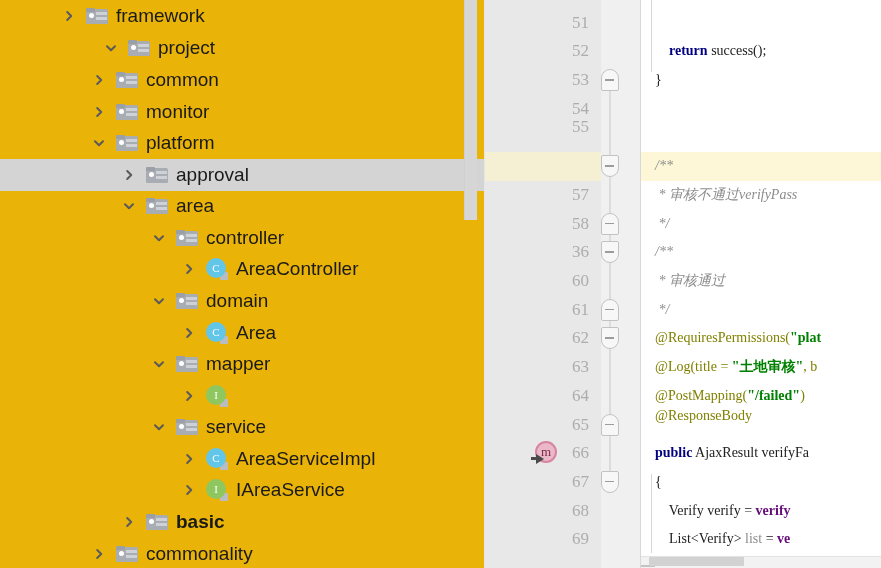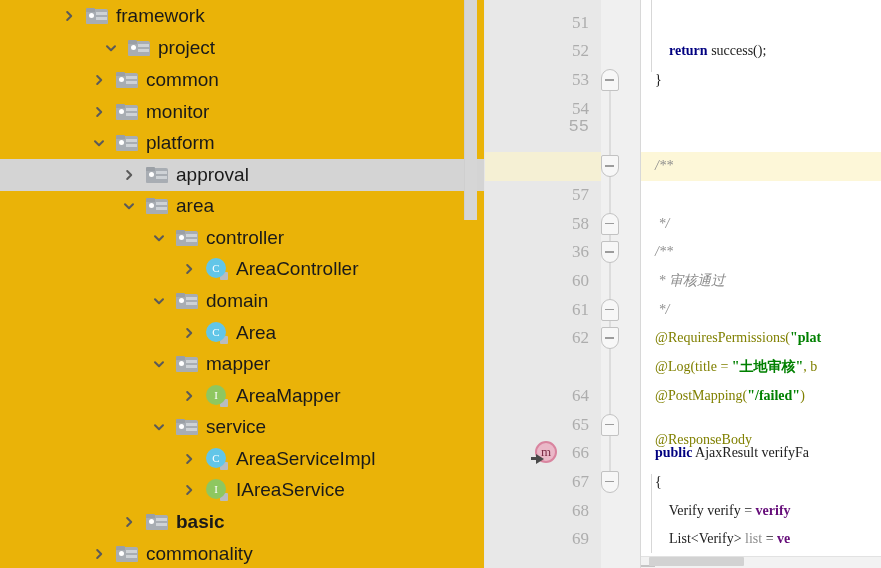--- a/index.html
+++ b/index.html
@@ -507,21 +507,20 @@
             <svg width="14" height="14" viewBox="0 0 14 14">
               <path d="M5.2 3 L9.2 7 L5.2 11" fill="none" stroke="currentColor" stroke-width="2" stroke-linecap="round" stroke-linejoin="round"></path>
             </svg>
           </span>
           <span class="node-icon">
             <span class="badge iface">
               <span class="corner"></span>
               <span class="circ">I</span>
             </span>
           </span>
-          <span class="node-label">AreaMapper</span>
         </div>
         <div class="tree-row" style="top: 411px; position: absolute; width: 485px;">
           <span class="twisty" style="margin-left: 150px;">
             <svg width="14" height="14" viewBox="0 0 14 14">
               <path d="M3 5.2 L7 9.2 L11 5.2" fill="none" stroke="currentColor" stroke-width="2" stroke-linecap="round" stroke-linejoin="round"></path>
             </svg>
           </span>
           <span class="node-icon">
             <span class="folder">
               <span class="f-back"></span>
@@ -602,28 +601,29 @@
     <div id="tree-panel-edge"></div>
   </div>
 
   <div id="editor">
     <div id="gutter">
         <div class="ln" style="top: -20px;">50</div>
         <div class="ln" style="top: 8.7px;">51</div>
         <div class="ln" style="top: 37.4px;">52</div>
         <div class="ln" style="top: 66.1px;">53</div>
         <div class="ln" style="top: 94.8px;">54</div>
-        <div class="ln" style="top: 113px; font-family: Liberation Mono, monospace;">55</div>
+        <div class="ln" style="top: 113px;">55</div>
         <div class="ln" style="top: 152.2px;">56</div>
         <div class="ln" style="top: 180.9px;">57</div>
         <div class="ln" style="top: 209.6px;">58</div>
         <div class="ln" style="top: 238.3px;">36</div>
         <div class="ln" style="top: 267px;">60</div>
         <div class="ln" style="top: 295.7px;">61</div>
         <div class="ln" style="top: 324.4px;">62</div>
+        <div class="ln" style="top: 353.1px;">63</div>
         <div class="ln" style="top: 381.8px;">64</div>
         <div class="ln" style="top: 410.5px;">65</div>
         <div class="ln" style="top: 439.2px;">66</div>
         <div class="ln" style="top: 467.9px;">67</div>
         <div class="ln" style="top: 496.6px;">68</div>
         <div class="ln" style="top: 525.3px;">69</div>
         <div id="method-marker" style="top: 441.2px; left: 50px;">
           <span class="ring">m</span>
           <span class="arrow-tail"></span>
           <span class="arrow"></span>
@@ -670,28 +670,29 @@
         <div class="hl-band" style="top: 152.2px; left: 0px; width: 725px;"></div>
         <div class="indent-guide" style="left: 10px; top: -40px; height: 112.1px;"></div>
         <div class="indent-guide" style="left: 10px; top: 473.9px; height: 79.4px;"></div>
         <div class="code-text" style="top: -20px;"></div>
         <div class="code-text" style="top: 8.7px;"></div>
         <div class="code-text" style="top: 37.4px;"><span class="tok-plain">        </span><span class="tok-kw">return</span><span class="tok-plain"> success();</span></div>
         <div class="code-text" style="top: 66.1px;"><span class="tok-plain">    }</span></div>
         <div class="code-text" style="top: 94.8px;"></div>
         <div class="code-text" style="top: 123.5px;"></div>
         <div class="code-text" style="top: 152.2px;"><span class="tok-cmt">    /**</span></div>
+        <div class="code-text" style="top: 180.9px;"><span class="tok-cmt">     * 审核不通过verifyPass</span></div>
         <div class="code-text" style="top: 209.6px;"><span class="tok-cmt">     */</span></div>
         <div class="code-text" style="top: 238.3px;"><span class="tok-cmt">    /**</span></div>
         <div class="code-text" style="top: 267px;"><span class="tok-cmt">     * 审核通过</span></div>
         <div class="code-text" style="top: 295.7px;"><span class="tok-cmt">     */</span></div>
         <div class="code-text" style="top: 324.4px;"><span class="tok-anno">    @RequiresPermissions(</span><span class="tok-str">"plat</span></div>
         <div class="code-text" style="top: 353.1px;"><span class="tok-anno">    @Log(title = </span><span class="tok-str">"土地审核"</span><span class="tok-anno">, b</span></div>
         <div class="code-text" style="top: 381.8px;"><span class="tok-anno">    @PostMapping(</span><span class="tok-str">"/failed"</span><span class="tok-anno">)</span></div>
-        <div class="code-text" style="top: 426px;"><span class="tok-anno">    @ResponseBody</span></div>
+        <div class="code-text" style="top: 402px;"><span class="tok-anno">    @ResponseBody</span></div>
         <div class="code-text" style="top: 439.2px;"><span class="tok-plain">    </span><span class="tok-kw">public</span><span class="tok-plain"> AjaxResult verifyFa</span></div>
         <div class="code-text" style="top: 467.9px;"><span class="tok-plain">    {</span></div>
         <div class="code-text" style="top: 525.3px;"><span class="tok-plain">        List&lt;Verify&gt; </span><span class="tok-dim">list</span><span class="tok-plain"> = </span><span class="tok-field">ve</span></div>
         <div class="code-text" style="top: 496.6px;"><span class="tok-plain">        Verify verify = </span><span class="tok-field">verify</span></div>
       </div>
 
     <div id="h-scroll-track">
       <div id="h-scroll-mark"></div>
     </div>
     <div id="h-scroll-thumb" style="left: 164px; width: 95px;"></div>

